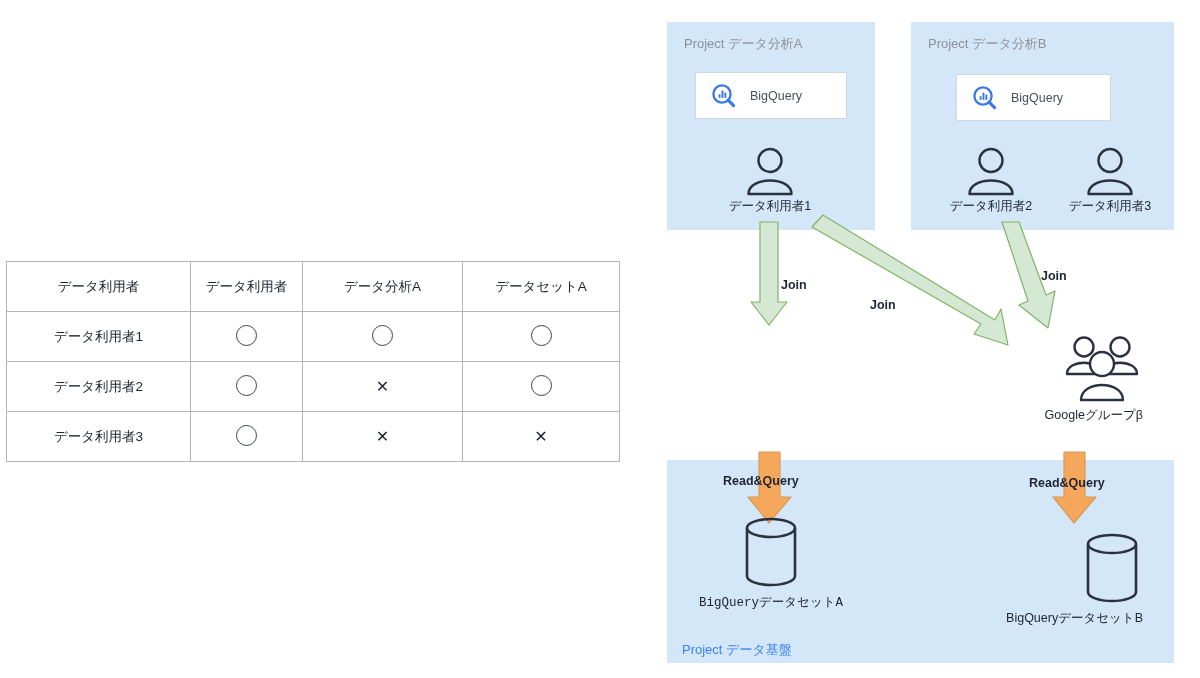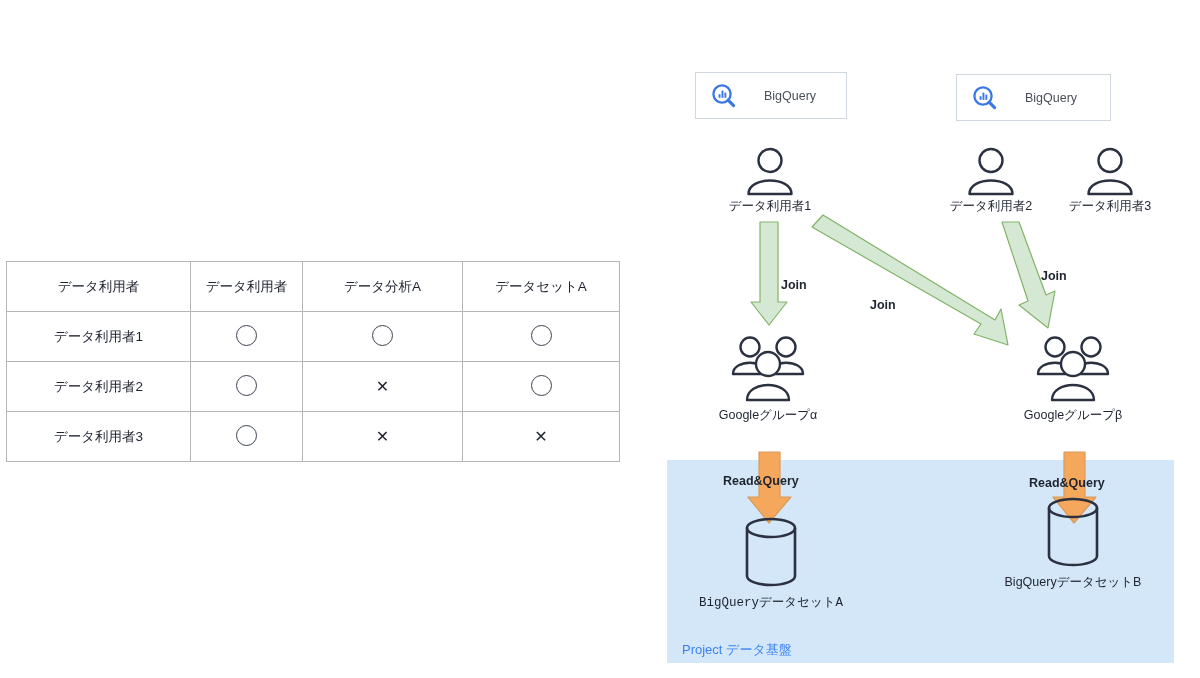--- a/index.html
+++ b/index.html
@@ -94,44 +94,44 @@
     position: absolute;
     background: #ffffff;
     border: 1px solid #d0d7de;
     box-sizing: border-box;
     display: flex;
     align-items: center;
   }
   #bq-box-a { left: 695px; top: 72px; width: 152px; height: 47px; }
   #bq-box-b { left: 956px; top: 74px; width: 155px; height: 47px; }
   .bq-icon   { margin-left: 15px; flex: 0 0 auto; display: block; }
-  .bq-label  { margin-left: 27px; font-size: 12.5px; color: #4a5058; }
+  .bq-label  { margin-left: 13px; font-size: 12.5px; color: #4a5058; }
 
   .node {
     position: absolute;
     display: flex;
     flex-direction: column;
     align-items: center;
     width: 140px;
   }
   .node svg { display: block; }
   .node-label {
     font-size: 12.5px;
     color: #1f2430;
     white-space: nowrap;
     margin-top: 2px;
   }
 
   #user1 { left: 700px; top: 146px; }
   #user2 { left: 921px; top: 146px; }
   #user3 { left: 1040px; top: 146px; }
   #group-a { left: 698px; top: 333px; }
-  #group-b { left: 1003px; top: 333px; }
+  #group-b { left: 1003px; top: 333px; align-items: flex-end; }
   #ds-a { left: 701px; top: 514px; font-family: Liberation Mono, monospace; }
-  #ds-b { left: 1003px; top: 494px; }
+  #ds-b { left: 1003px; top: 530px; align-items: flex-end; }
 
   .arrow-layer {
     position: absolute;
     left: 0; top: 0;
     width: 1200px; height: 678px;
     pointer-events: none;
     overflow: visible;
   }
   .edge-label {
     position: absolute;
@@ -179,21 +179,27 @@
       <td>データ利用者3</td>
       <td><span class="mark-circle"></span></td>
       <td><span class="mark-cross">✕</span></td>
       <td><span class="mark-cross">✕</span></td>
     </tr>
   </tbody>
 </table>
 
 <div id="diagram">
 
-
+  <div class="panel" id="panel-a">
+    <div class="panel-title">Project データ分析A</div>
+  </div>
+
+  <div class="panel" id="panel-b">
+    <div class="panel-title">Project データ分析B</div>
+  </div>
 
   <div class="panel" id="panel-platform"></div>
   <div id="platform-title">Project データ基盤</div>
 
   <div class="bq-box" id="bq-box-a">
     <svg class="bq-icon" width="26" height="26" viewBox="0 0 26 26">
       <circle cx="11" cy="11" r="8.6" fill="none" stroke="#3b78e7" stroke-width="2.3"></circle>
       <rect x="7.6" y="11.2" width="1.9" height="3.6" fill="#3b78e7"></rect>
       <rect x="10.5" y="7.6" width="1.9" height="7.2" fill="#3b78e7"></rect>
       <rect x="13.4" y="9.6" width="1.9" height="5.2" fill="#3b78e7"></rect>
@@ -249,31 +255,20 @@
   </div>
 
   <div class="node" id="user3">
     <svg width="56" height="50" viewBox="0 0 56 50">
       <circle cx="28" cy="14.5" r="11.5" fill="none" stroke="#2b3140" stroke-width="2.4"></circle>
       <path d="M6.5 48 C6.5 30 49.5 30 49.5 48 Z" fill="none" stroke="#2b3140" stroke-width="2.4" stroke-linejoin="round"></path>
     </svg>
     <span class="node-label">データ利用者3</span>
   </div>
 
-  <div class="node" id="group-a">
-    <svg width="82" height="72" viewBox="0 0 82 72">
-      <circle cx="23" cy="14" r="9.5" fill="#fff" stroke="#2b3140" stroke-width="2.4"></circle>
-      <path d="M6 41 C6 26 40 26 40 41 Z" fill="#fff" stroke="#2b3140" stroke-width="2.4" stroke-linejoin="round"></path>
-      <circle cx="59" cy="14" r="9.5" fill="#fff" stroke="#2b3140" stroke-width="2.4"></circle>
-      <path d="M42 41 C42 26 76 26 76 41 Z" fill="#fff" stroke="#2b3140" stroke-width="2.4" stroke-linejoin="round"></path>
-      <circle cx="41" cy="31" r="12" fill="#fff" stroke="#2b3140" stroke-width="2.4"></circle>
-      <path d="M20 67 C20 47 62 47 62 67 Z" fill="#fff" stroke="#2b3140" stroke-width="2.4" stroke-linejoin="round"></path>
-    </svg>
-    <span class="node-label">Googleグループα</span>
-  </div>
 
   <div class="node" id="group-b">
     <svg width="82" height="72" viewBox="0 0 82 72">
       <circle cx="23" cy="14" r="9.5" fill="#fff" stroke="#2b3140" stroke-width="2.4"></circle>
       <path d="M6 41 C6 26 40 26 40 41 Z" fill="#fff" stroke="#2b3140" stroke-width="2.4" stroke-linejoin="round"></path>
       <circle cx="59" cy="14" r="9.5" fill="#fff" stroke="#2b3140" stroke-width="2.4"></circle>
       <path d="M42 41 C42 26 76 26 76 41 Z" fill="#fff" stroke="#2b3140" stroke-width="2.4" stroke-linejoin="round"></path>
       <circle cx="41" cy="31" r="12" fill="#fff" stroke="#2b3140" stroke-width="2.4"></circle>
       <path d="M20 67 C20 47 62 47 62 67 Z" fill="#fff" stroke="#2b3140" stroke-width="2.4" stroke-linejoin="round"></path>
     </svg>

